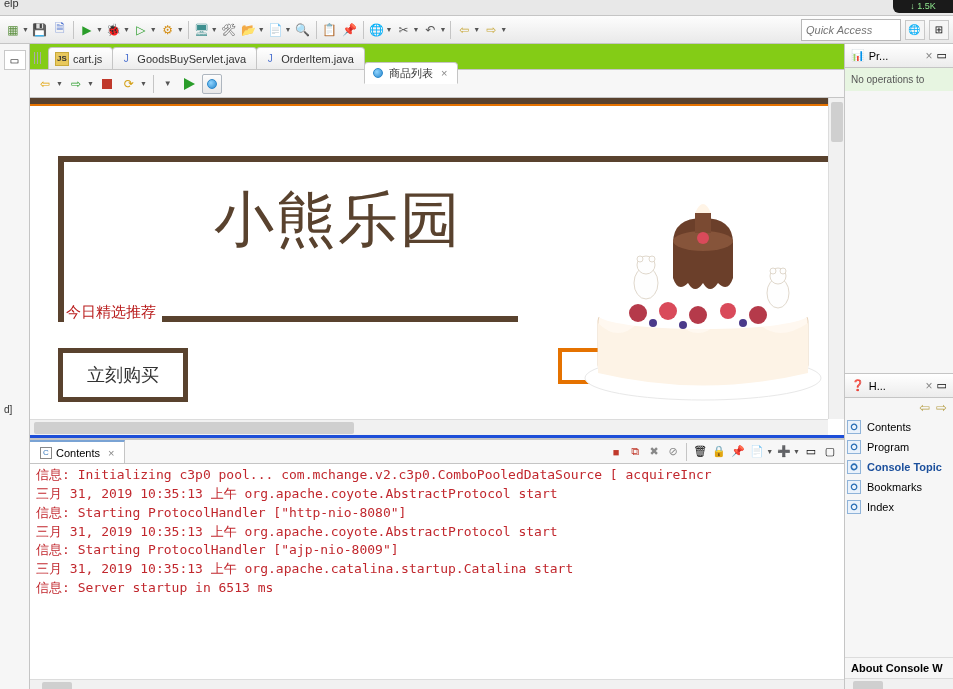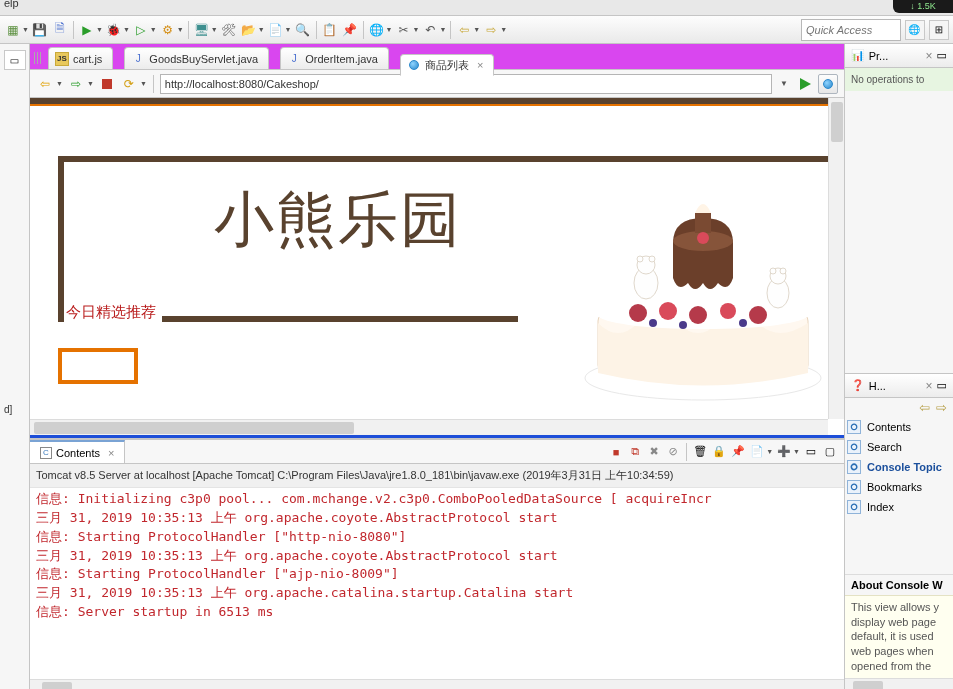--- a/index.html
+++ b/index.html
@@ -22,23 +22,23 @@
 
 .work { display: flex; height: 651px; }
 .col-left { width: 30px; border-right: 1px solid #c5c5c5; background: #f6f6f6; position: relative; }
 .col-left .mini { position: absolute; bottom: 280px; left: 4px; font-size: 10px; color: #333; }
 .col-left .pv { width: 22px; height: 20px; margin: 6px auto; border: 1px solid #c8c8c8; display:flex; align-items:center; justify-content:center; font-size: 10px; background: #fff; }
 
 .col-mid { width: 815px; display: flex; flex-direction: column; border-right: 1px solid #c5c5c5; }
 .col-right { flex: 1; display: flex; flex-direction: column; background: #f6f6f6; }
 
 
-.ed-tabs { height: 26px; display: flex; align-items: flex-end; background: #d946ef; border-bottom: 1px solid #c5c5c5; padding-left: 18px; gap: 12px; position: relative; }
+.ed-tabs { height: 26px; display: flex; align-items: flex-end; background: #84cc16; border-bottom: 1px solid #c5c5c5; padding-left: 18px; gap: 0; position: relative; }
 .ed-tab { height: 22px; padding: 0 10px 0 6px; display: flex; align-items: center; gap: 4px; font-size: 11px; color: #333; border: 1px solid #c5c5c5; border-bottom: none; background: linear-gradient(#fff,#ececec); border-radius: 4px 4px 0 0; margin-right: -1px; }
-.ed-tab.active { background: #fff; border-bottom: 1px solid #fff; position: relative; top: 7px; align-items: center; }
+.ed-tab.active { background: #fff; border-bottom: 1px solid #fff; position: relative; top: 15px; align-items: center; }
 .tab-ic { width: 14px; height: 14px; display:flex; align-items:center; justify-content:center; font-size:10px; }
 .ic-js { background:#e8c85c; border:1px solid #c9a93a; font-size:8px; font-weight:bold; }
 .ic-java { color:#4a6fcf; }
 .ic-web { width:10px; height:10px; border-radius:50%; background: radial-gradient(circle at 35% 35%, #8fd4ff, #2a88cc); border:1px solid #2a88cc; }
 .tab-close { font-size: 11px; color: #888; margin-left: 4px; }
 .ed-handle { position:absolute; left:4px; top:8px; width:8px; height:12px; background: repeating-linear-gradient(90deg,#aaa,#aaa 1px,transparent 1px,transparent 3px); }
 
 
 .br-tb { height: 28px; display: flex; align-items: center; gap: 4px; padding: 0 6px; border-bottom: 1px solid #c5c5c5; background: #f7f7f7; }
 .br-btn { width: 18px; height: 18px; display:flex; align-items:center; justify-content:center; font-size:12px; border: 1px solid transparent; }
@@ -197,21 +197,20 @@
       <span class="br-btn arrow-l">⇦</span>
         <span class="drop">▼</span>
       <span class="br-btn arrow-r">⇨</span>
         <span class="drop">▼</span>
       <span class="br-btn">
           <span class="stop"></span>
         </span>
       <span class="br-btn refresh">⟳</span>
         <span class="drop">▼</span>
       <span class="tb-sep"></span>
-      <input class="url" value="http://localhost:8080/Cakeshop/" style="">
       <span class="url-drop">▼</span>
       <span class="br-btn">
           <svg class="run" viewBox="0 0 14 14">
             <polygon points="2,1 13,7 2,13" fill="#2a9d2a"></polygon>
           </svg>
         </span>
       <span class="globe-btn">
           <span class="ic-web"></span>
         </span>
     </div>
@@ -220,20 +219,21 @@
       <div class="viewport">
         <div class="page">
           <div class="topline"></div>
           <div class="topline2"></div>
           <div class="hero-frame">
             <div class="hero-title">小熊乐园</div>
             <div class="sub">今日精选推荐</div>
           </div>
           <div class="hero-bottom"></div>
           <div class="cta-row">
+            <button class="cta">立刻购买</button>
             <div class="cta2"></div>
           </div>
         </div>
 
         <svg class="cake" viewBox="0 0 250 220">
           <ellipse cx="125" cy="195" rx="118" ry="22" fill="#fff" stroke="#e8e8e8"></ellipse>
           <rect x="20" y="130" width="210" height="60" rx="8" fill="#fff8f0" stroke="#e8d4bc"></rect>
           <path d="M20 140 q20 20 40 0 t40 0 t40 0 t40 0 t50 0 v50 q-105 25 -210 0 z" fill="#fdf3e6"></path>
           <ellipse cx="125" cy="132" rx="105" ry="14" fill="#fff"></ellipse>
           <circle cx="60" cy="130" r="9" fill="#b53a4a"></circle>
@@ -287,21 +287,20 @@
           <span class="ct-btn">🔒</span>
           <span class="ct-btn">📌</span>
           <span class="ct-btn">📄</span>
             <span class="drop">▼</span>
           <span class="ct-btn">➕</span>
             <span class="drop">▼</span>
           <span class="ct-btn">▭</span>
           <span class="ct-btn">▢</span>
         </div>
       </div>
-      <div class="console-desc">Tomcat v8.5 Server at localhost [Apache Tomcat] C:\Program Files\Java\jre1.8.0_181\bin\javaw.exe (2019年3月31日 上午10:34:59)</div>
       <div class="console-out" id="console-out">信息: Initializing c3p0 pool... com.mchange.v2.c3p0.ComboPooledDataSource [ acquireIncr
 三月 31, 2019 10:35:13 上午 org.apache.coyote.AbstractProtocol start
 信息: Starting ProtocolHandler ["http-nio-8080"]
 三月 31, 2019 10:35:13 上午 org.apache.coyote.AbstractProtocol start
 信息: Starting ProtocolHandler ["ajp-nio-8009"]
 三月 31, 2019 10:35:13 上午 org.apache.catalina.startup.Catalina start
 信息: Server startup in 6513 ms</div>
       <div class="console-scroll">
           <div class="thumb"></div>
         </div>
@@ -330,40 +329,35 @@
         <span>⇦</span>
         <span>⇨</span>
       </div>
       <ul class="help-list" id="help-list">
           <li>
             <span class="hl-ic">🞇</span>
             <span>Contents</span>
           </li>
           <li>
             <span class="hl-ic">🞇</span>
-            <span>Search</span>
+            <span>Program</span>
           </li>
           <li class="sel">
             <span class="hl-ic">🞇</span>
             <span>Console Topic</span>
           </li>
           <li>
             <span class="hl-ic">🞇</span>
             <span>Bookmarks</span>
           </li>
           <li>
             <span class="hl-ic">🞇</span>
             <span>Index</span>
           </li>
         </ul>
       <div style="flex:1"></div>
       <div class="about-h">About Console W</div>
-      <div class="about-b" id="about-b">This view allows y
-display web page
-default, it is used
-web pages when
-opened from the</div>
       <div class="rp-scroll">
           <div class="thumb"></div>
         </div>
     </div>
   </div>
 </div>
 
 </body></html>

